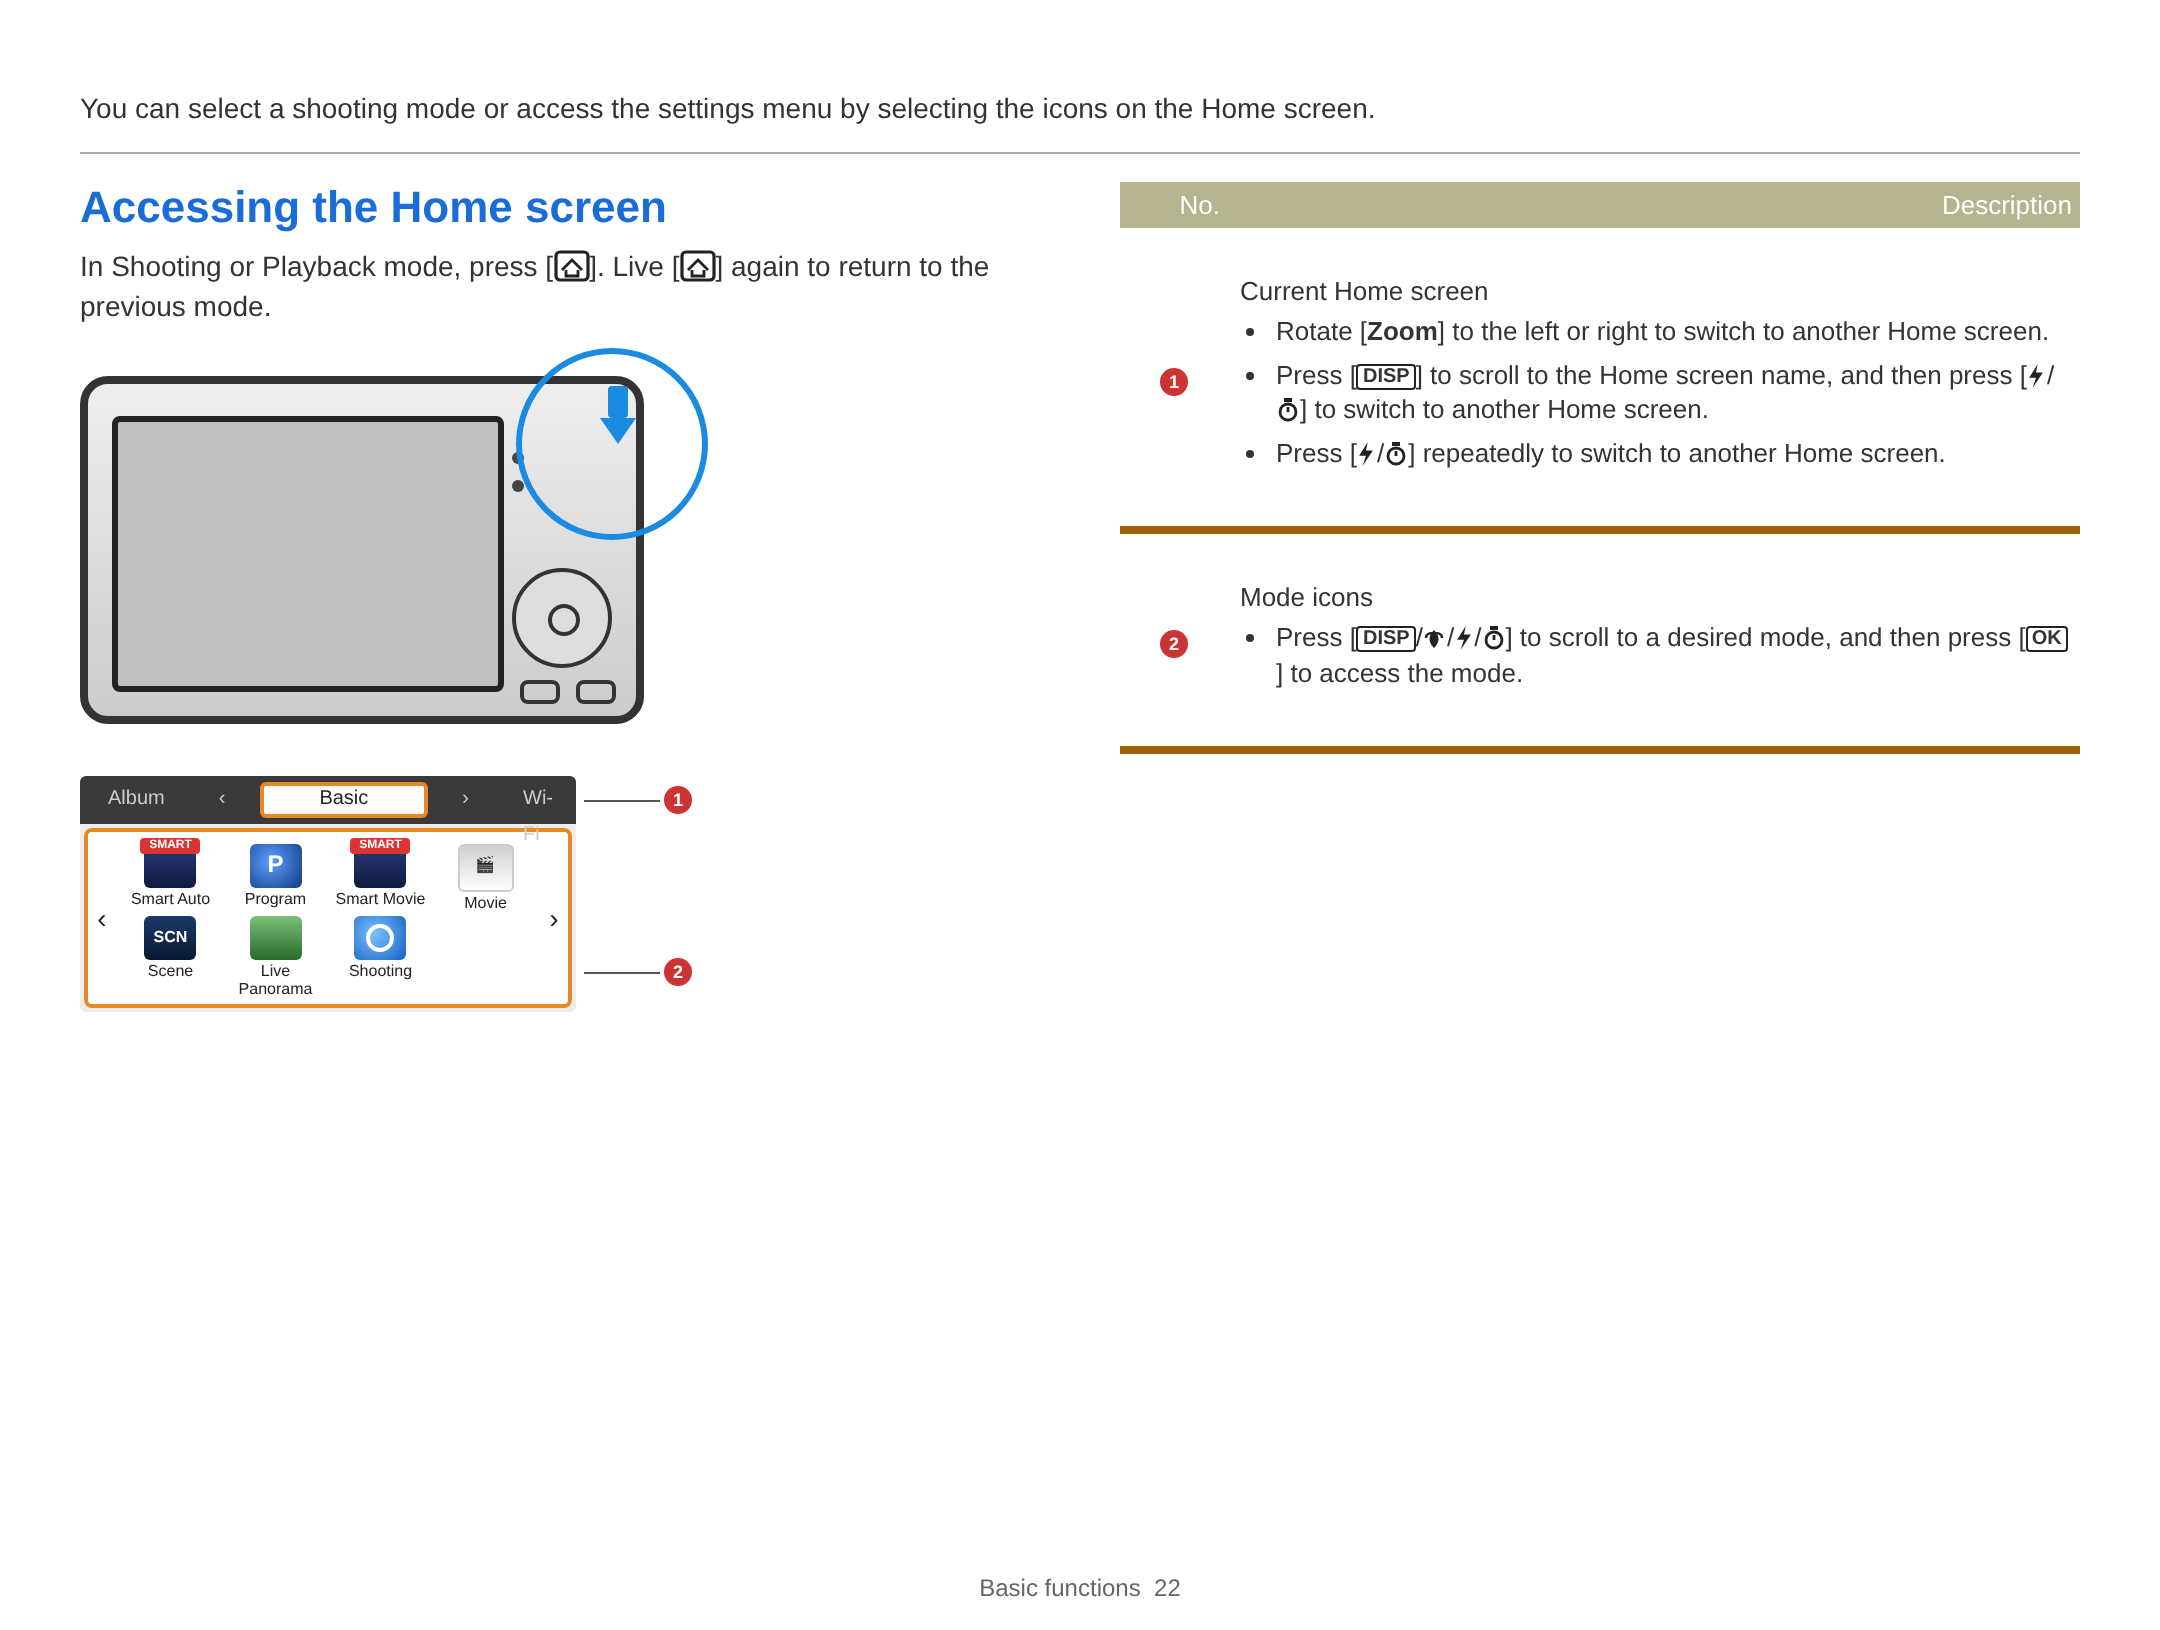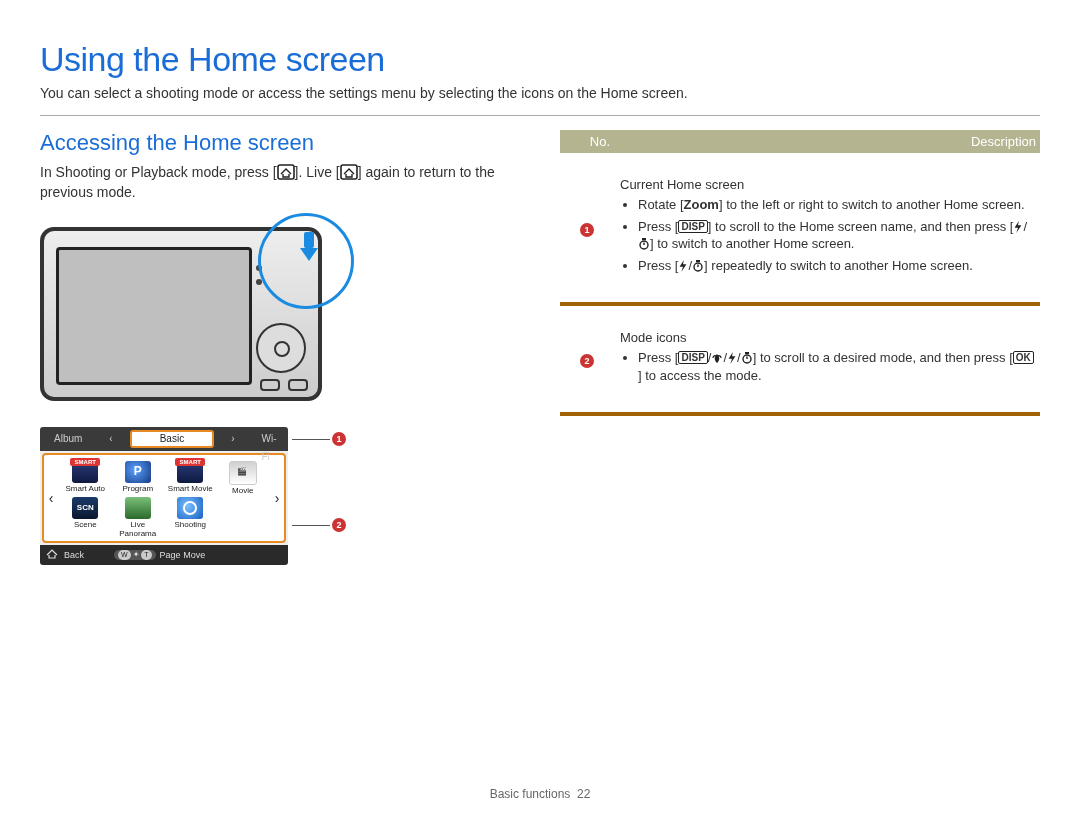--- a/index.html
+++ b/index.html
@@ -3,21 +3,21 @@
 <meta charset="utf-8">
 <style>
   html,body{margin:0;padding:0;background:#fff;font-family:Arial,Helvetica,sans-serif;color:#222;}
   .page{width:1080px;height:815px;box-sizing:border-box;padding:40px 40px 0 40px;position:relative;}
   .title{font-size:34px;color:#1a6dd6;font-weight:400;font-family:"Arial Narrow",Arial,sans-serif;letter-spacing:-.5px;}
   .intro{font-size:14px;margin-top:6px;color:#333;}
   .hr{border-top:1px solid #aaa;margin-top:14px;}
   .cols{display:flex;margin-top:14px;}
   .left{width:520px;padding-right:30px;box-sizing:border-box;}
   .right{flex:1;}
-  .h2{font-size:22px;color:#1a6dd6;font-weight:400;}
+  .h2{font-size:22px;color:#1a6dd6;font-weight:700;}
   .body{font-size:14px;line-height:1.45;color:#333;margin-top:6px;}
   .inline-icon{display:inline-flex;align-items:center;justify-content:center;width:18px;height:16px;vertical-align:-3px;}
   .inline-icon svg{width:18px;height:16px;}
   .inline-disp{display:inline-block;border:1.5px solid #222;border-radius:2px;padding:0 2px;font-size:10px;font-weight:bold;line-height:11px;vertical-align:1px;}
   .inline-ok{display:inline-block;border:1.5px solid #222;border-radius:2px;padding:0 2px;font-size:10px;font-weight:bold;line-height:11px;vertical-align:1px;text-align:right;}
   .camera-wrap{margin-top:16px;position:relative;width:300px;height:180px;}
   .camera-body{position:absolute;left:0;top:8px;width:274px;height:166px;border:4px solid #333;border-radius:14px;background:linear-gradient(#eee,#ccc);}
   .camera-screen{position:absolute;left:12px;top:16px;width:190px;height:132px;border:3px solid #222;border-radius:4px;background:#bfbfbf;}
   .cam-dots-col{position:absolute;right:56px;top:34px;width:6px;}
   .cam-dot{width:6px;height:6px;border-radius:3px;background:#444;margin-bottom:8px;}
@@ -74,21 +74,20 @@
   .glyph-macro{display:inline-block;width:12px;height:12px;vertical-align:-2px;}
   .glyph-flash svg,.glyph-timer svg,.glyph-macro svg{width:100%;height:100%;}
 
   .pagefoot{position:absolute;bottom:14px;left:0;width:1080px;text-align:center;font-size:12px;color:#666;}
 </style>
 </head>
 <body>
 
 <div class="page">
 
-  <div class="title">Using the Home screen</div>
   <div class="intro">You can select a shooting mode or access the settings menu by selecting the icons on the Home screen.</div>
   <div class="hr"></div>
 
   <div class="cols">
 
     <div class="left">
       <div class="h2">Accessing the Home screen</div>
       <div class="body">
         <span>In Shooting or Playback mode, press [</span><span class="inline-icon">
             <svg viewBox="0 0 18 16">
@@ -162,30 +161,20 @@
                   <span>Live Panorama</span>
                 </div>
               <div class="gi">
                   <div class="ic ic-set"></div>
                   <span>Shooting</span>
                 </div>
               <div class="gi"></div>
             </div>
             <div class="side-chev">›</div>
           </div>
-          <div class="footer">
-            <span><svg width="12" height="10" viewBox="0 0 12 10">
-                  <path d="M1 6 L6 1 L11 6 M3 6 V9 H9 V6" fill="none" stroke="#ddd" stroke-width="1.2"></path>
-                </svg></span>
-            <span class="sep">Back</span>
-            <span class="spaced">
-              <span class="wt-pill"><span>W</span>✦<span>T</span></span>
-              <span>Page Move</span>
-            </span>
-          </div>
         </div>
 
         <div class="leader" style="left:252px;top:12px;width:38px;"></div>
         <div class="bullet-num" style="left:292px;top:5px;">1</div>
         <div class="leader" style="left:252px;top:98px;width:38px;"></div>
         <div class="bullet-num" style="left:292px;top:91px;">2</div>
       </div>
     </div>
 
     <div class="right">

